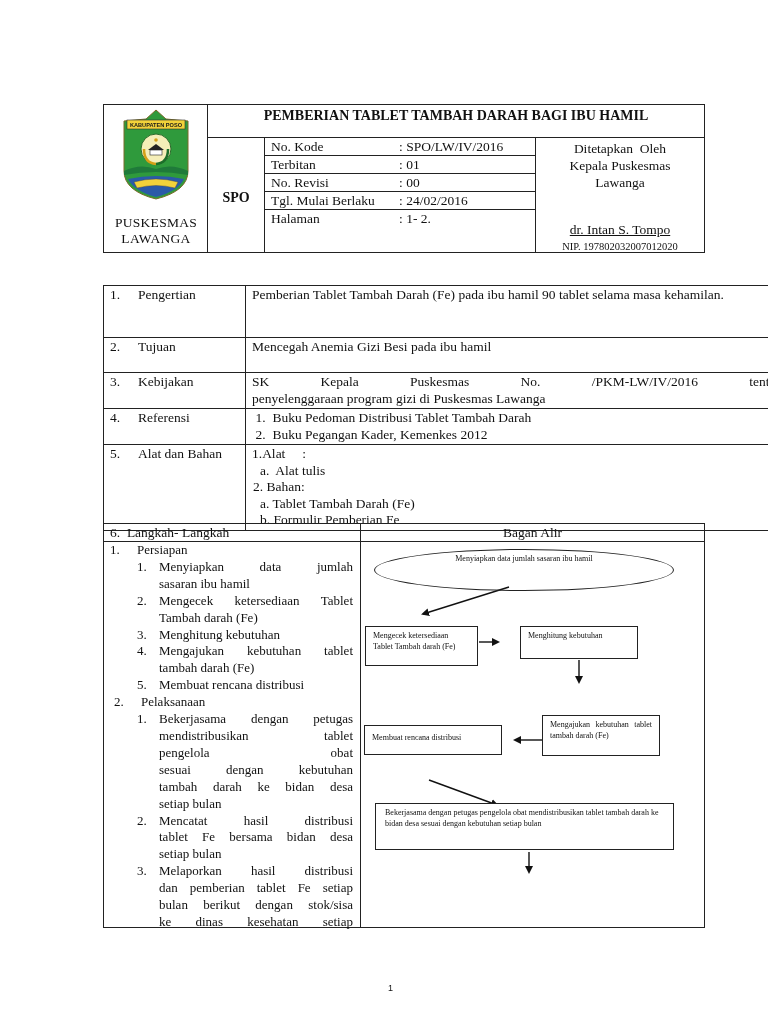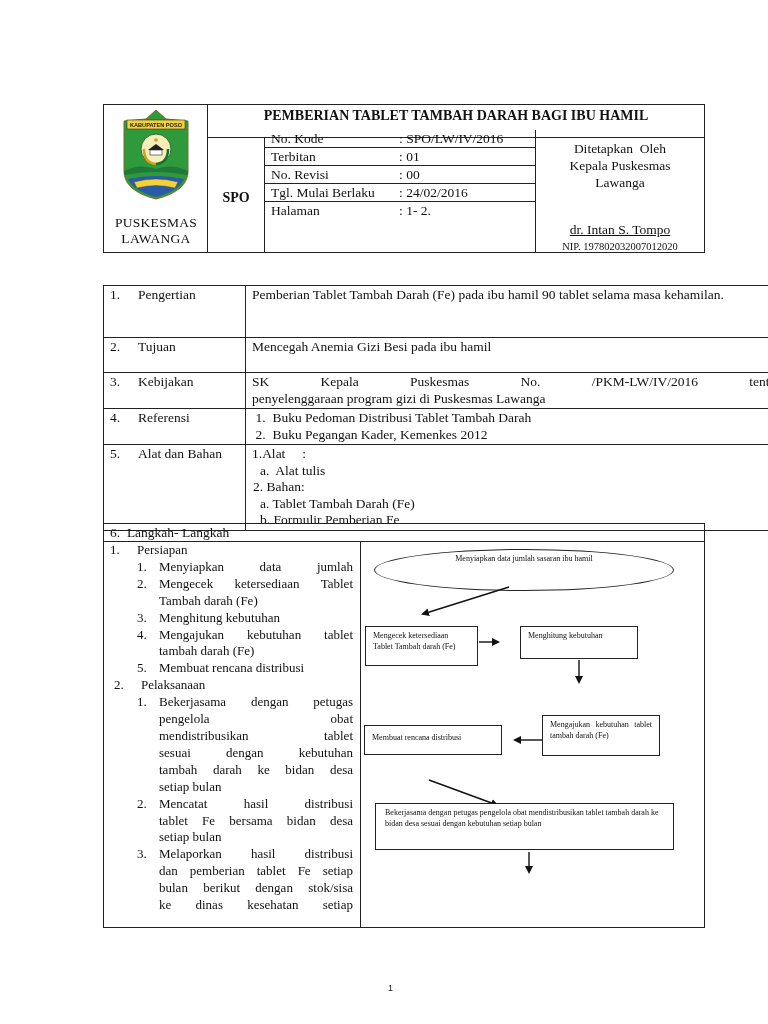--- a/index.html
+++ b/index.html
@@ -6,21 +6,21 @@
   html, body { width: 768px; height: 1024px; background: #ffffff; }
   body { position: relative; font-family: "Liberation Serif", serif; color: #111; overflow: hidden; }
 
   
   .hdr { position: absolute; left: 103px; top: 104px; width: 602px; height: 149px; border: 1.5px solid #222; }
   .hdr .logo-cell { position: absolute; left: 0; top: 0; width: 104px; height: 100%; border-right: 1px solid #222; }
   .hdr .logo { position: absolute; left: 16px; top: 4px; width: 72px; height: 92px; }
   .hdr .org { position: absolute; left: 0; top: 110px; width: 104px; text-align: center; font-size: 13.5px; line-height: 16px; letter-spacing: 0.3px; }
   .hdr .title { position: absolute; left: 104px; top: 0; right: 0; height: 33px; border-bottom: 1px solid #222; text-align: center; font-weight: bold; font-size: 14px; line-height: 20px; padding-top: 1px; }
   .hdr .spo { position: absolute; left: 104px; top: 33px; width: 57px; bottom: 0; border-right: 1px solid #222; font-weight: bold; font-size: 14px; display: flex; align-items: center; justify-content: center; padding-top: 6px; }
-  .hdr .meta { position: absolute; left: 161px; top: 25px; width: 271px; bottom: 0; border-right: 1px solid #222; }
+  .hdr .meta { position: absolute; left: 161px; top: 33px; width: 271px; bottom: 0; border-right: 1px solid #222; }
   .hdr .meta-row { height: 18px; border-bottom: 1px solid #222; font-size: 13.5px; line-height: 17px; display: flex; padding-left: 6px; }
   .hdr .meta-row:last-child { border-bottom: none; }
   .hdr .meta-row .k { width: 128px; white-space: nowrap; }
   .hdr .meta-row .v { white-space: nowrap; }
   .hdr .sign { position: absolute; left: 432px; top: 33px; right: 0; bottom: 0; text-align: center; font-size: 13.5px; line-height: 17px; padding-top: 2px; }
   .hdr .sign .name { position: absolute; left: 0; right: 0; top: 83px; text-decoration: underline; font-size: 13.5px; }
   .hdr .sign .nip { position: absolute; left: 0; right: 0; top: 100px; font-size: 10.5px; }
 
   
   .tbl { position: absolute; left: 103px; top: 285px; width: 693px; border: 1.5px solid #222; border-collapse: collapse; }
@@ -152,29 +152,31 @@
       <div style="padding-left:8px">a. Tablet Tambah Darah (Fe)</div>
       <div style="padding-left:8px">b. Formulir Pemberian Fe</div>
     </td>
   </tr>
 </tbody>
   </table>
 
 <div class="steps">
   <div class="head">
     <span class="l"><span>6.</span>&nbsp;&nbsp;<span>Langkah- Langkah</span></span>
+    <span class="r">Bagan Alir</span>
   </div>
   <div class="col-div"></div>
 
   <div class="left">
     <div class="sec"><span class="sn">1.</span><span>Persiapan</span></div>
     <div class="item">
         <span class="in">1.</span>
         <span class="it">
           <span class="spread" style="display:block;text-align:justify;text-align-last:justify">Menyiapkan data jumlah</span>
+          <span style="display:block">sasaran ibu hamil</span>
         </span>
       </div>
     <div class="item">
         <span class="in">2.</span>
         <span class="it">
           <span style="display:block;text-align-last:justify">Mengecek ketersediaan Tablet</span>
           <span style="display:block">Tambah darah (Fe)</span>
         </span>
       </div>
     <div class="item">
@@ -191,22 +193,22 @@
     <div class="item">
         <span class="in">5.</span>
         <span class="it">Membuat rencana distribusi</span>
       </div>
 
     <div class="sec" style="padding-left:10px"><span class="sn">2.</span><span>Pelaksanaan</span></div>
     <div class="item">
         <span class="in">1.</span>
         <span class="it">
       <span style="display:block;text-align-last:justify">Bekerjasama dengan petugas</span>
+      <span style="display:block;text-align-last:justify">mendistribusikan tablet</span>
       <span style="display:block;text-align-last:justify;word-spacing:0">pengelola obat</span>
-      <span style="display:block;text-align-last:justify">mendistribusikan tablet</span>
       <span style="display:block;text-align-last:justify">sesuai dengan kebutuhan</span>
       <span style="display:block;text-align-last:justify">tambah darah ke bidan desa</span>
       <span style="display:block">setiap bulan</span>
     </span>
       </div>
     <div class="item">
         <span class="in">2.</span>
         <span class="it">
       <span style="display:block;text-align-last:justify">Mencatat hasil distribusi</span>
       <span style="display:block;text-align-last:justify">tablet Fe bersama bidan desa</span>

